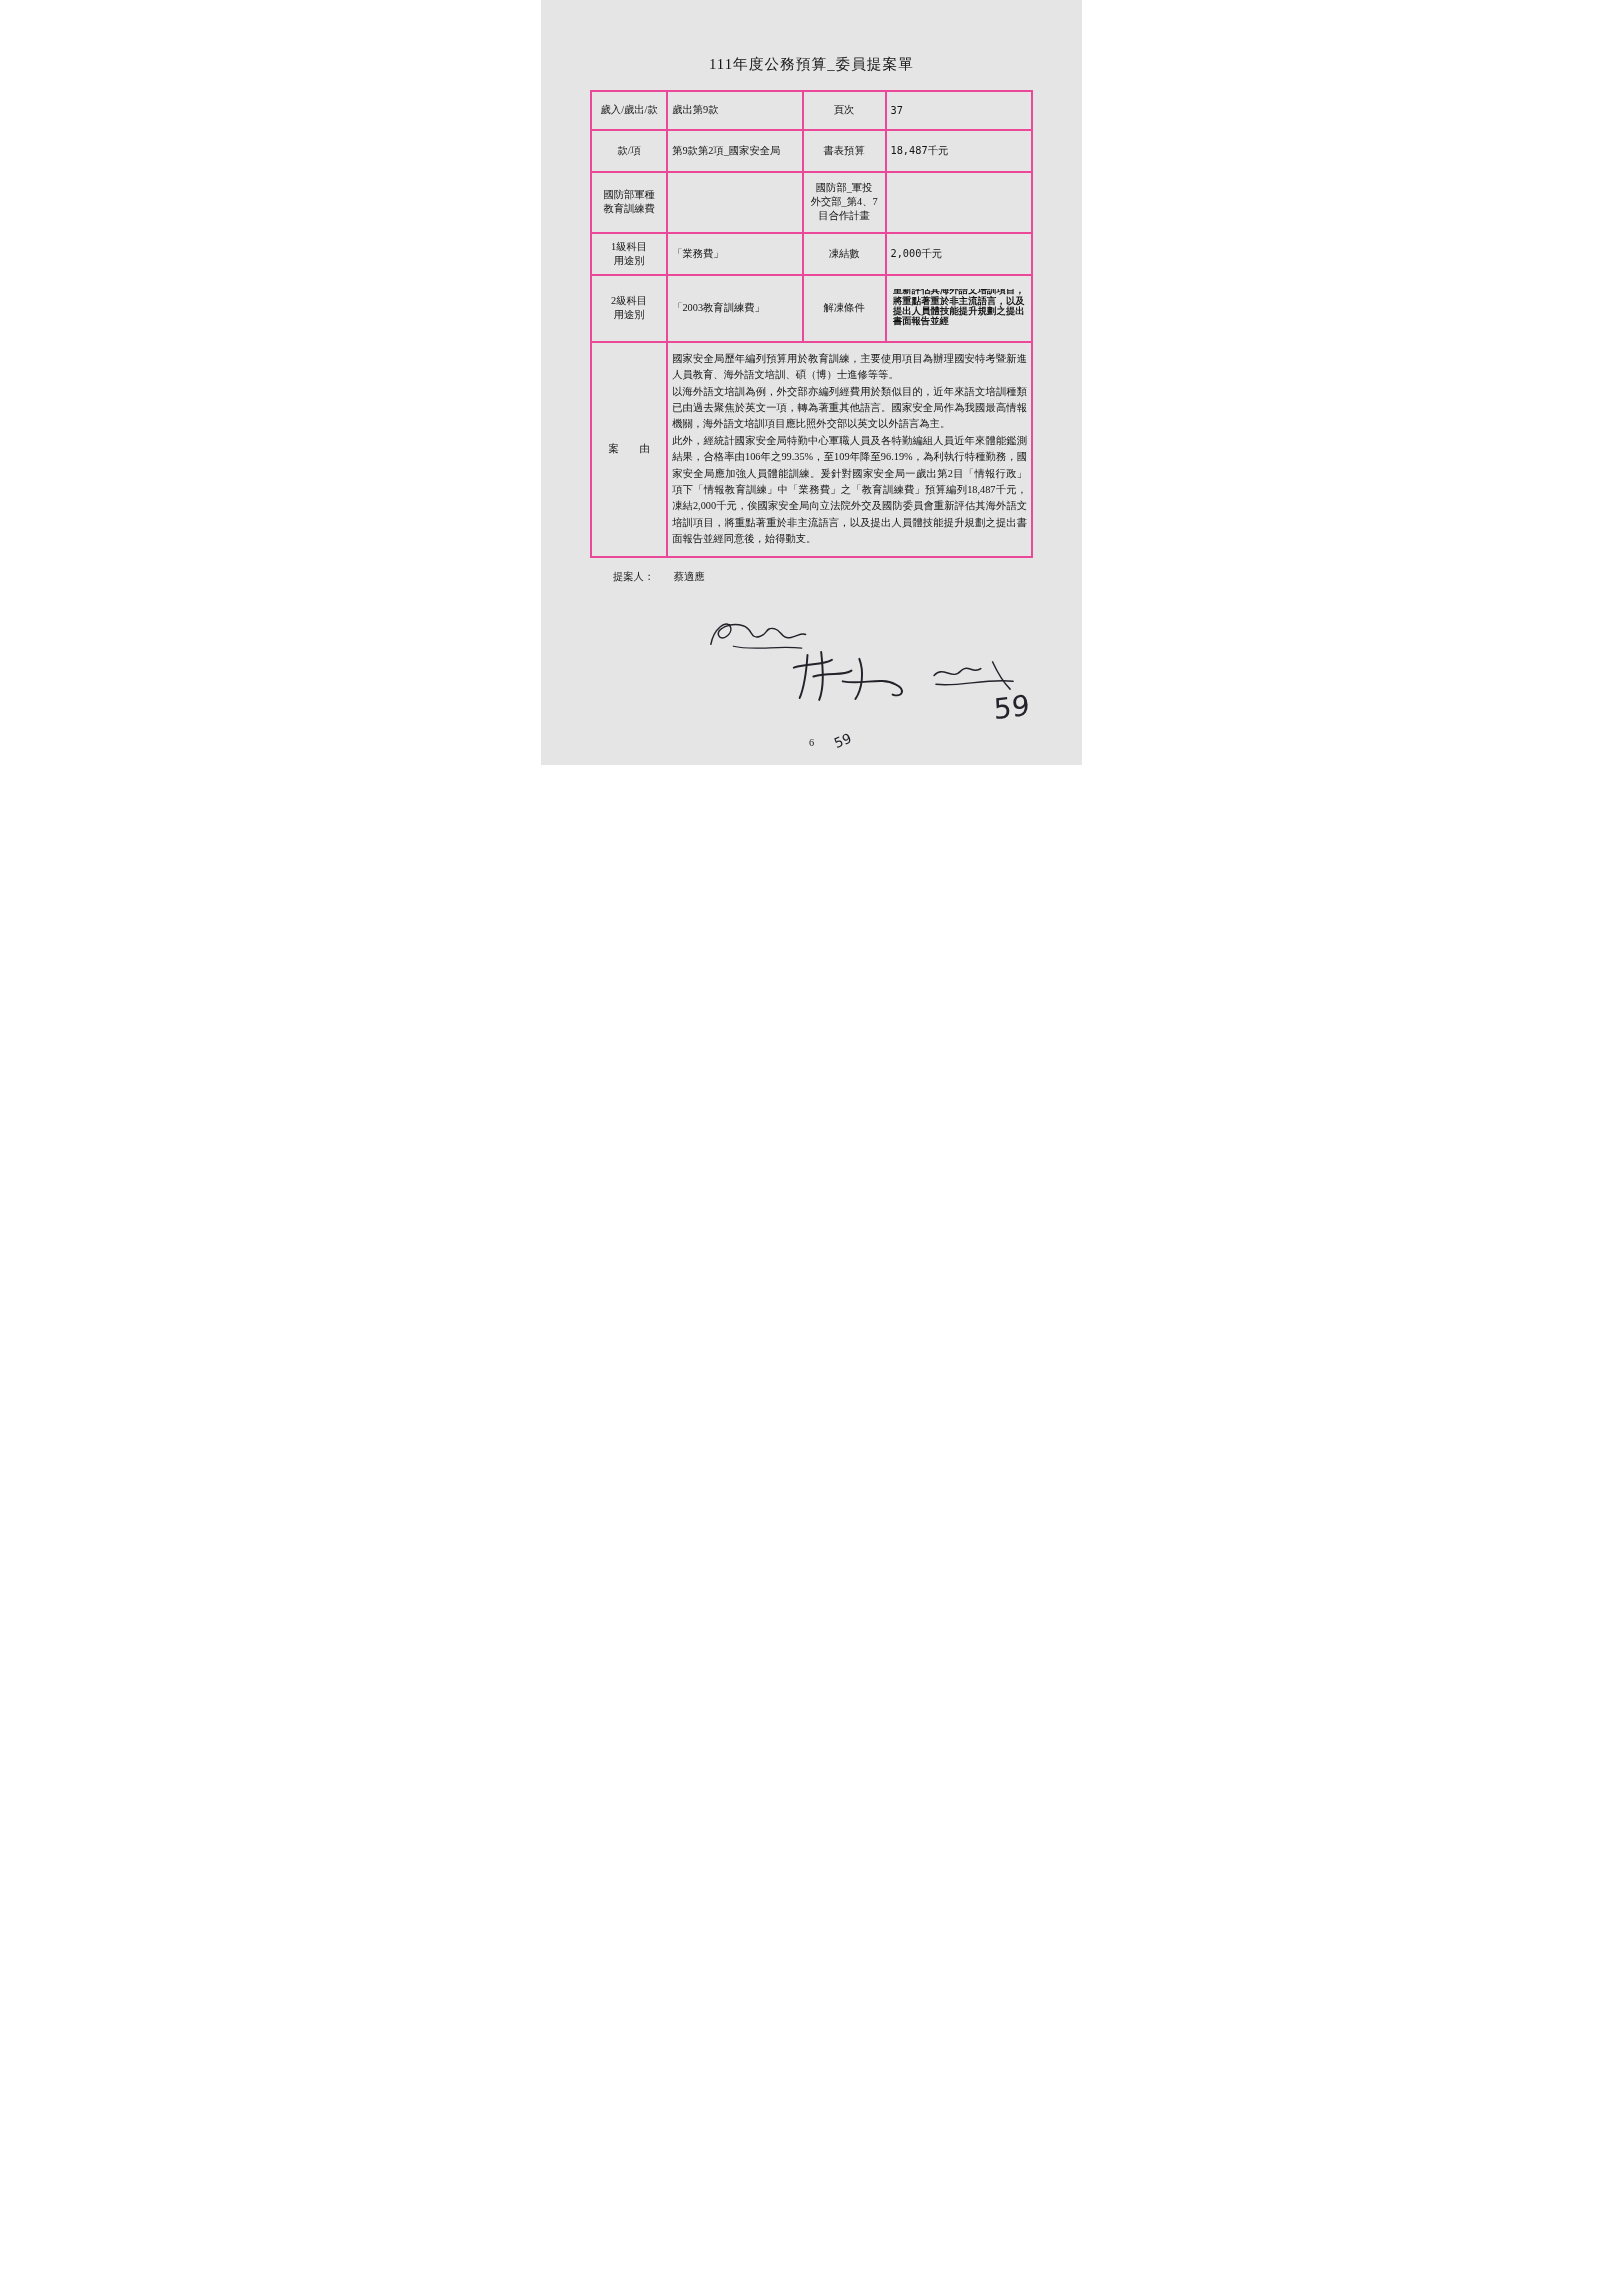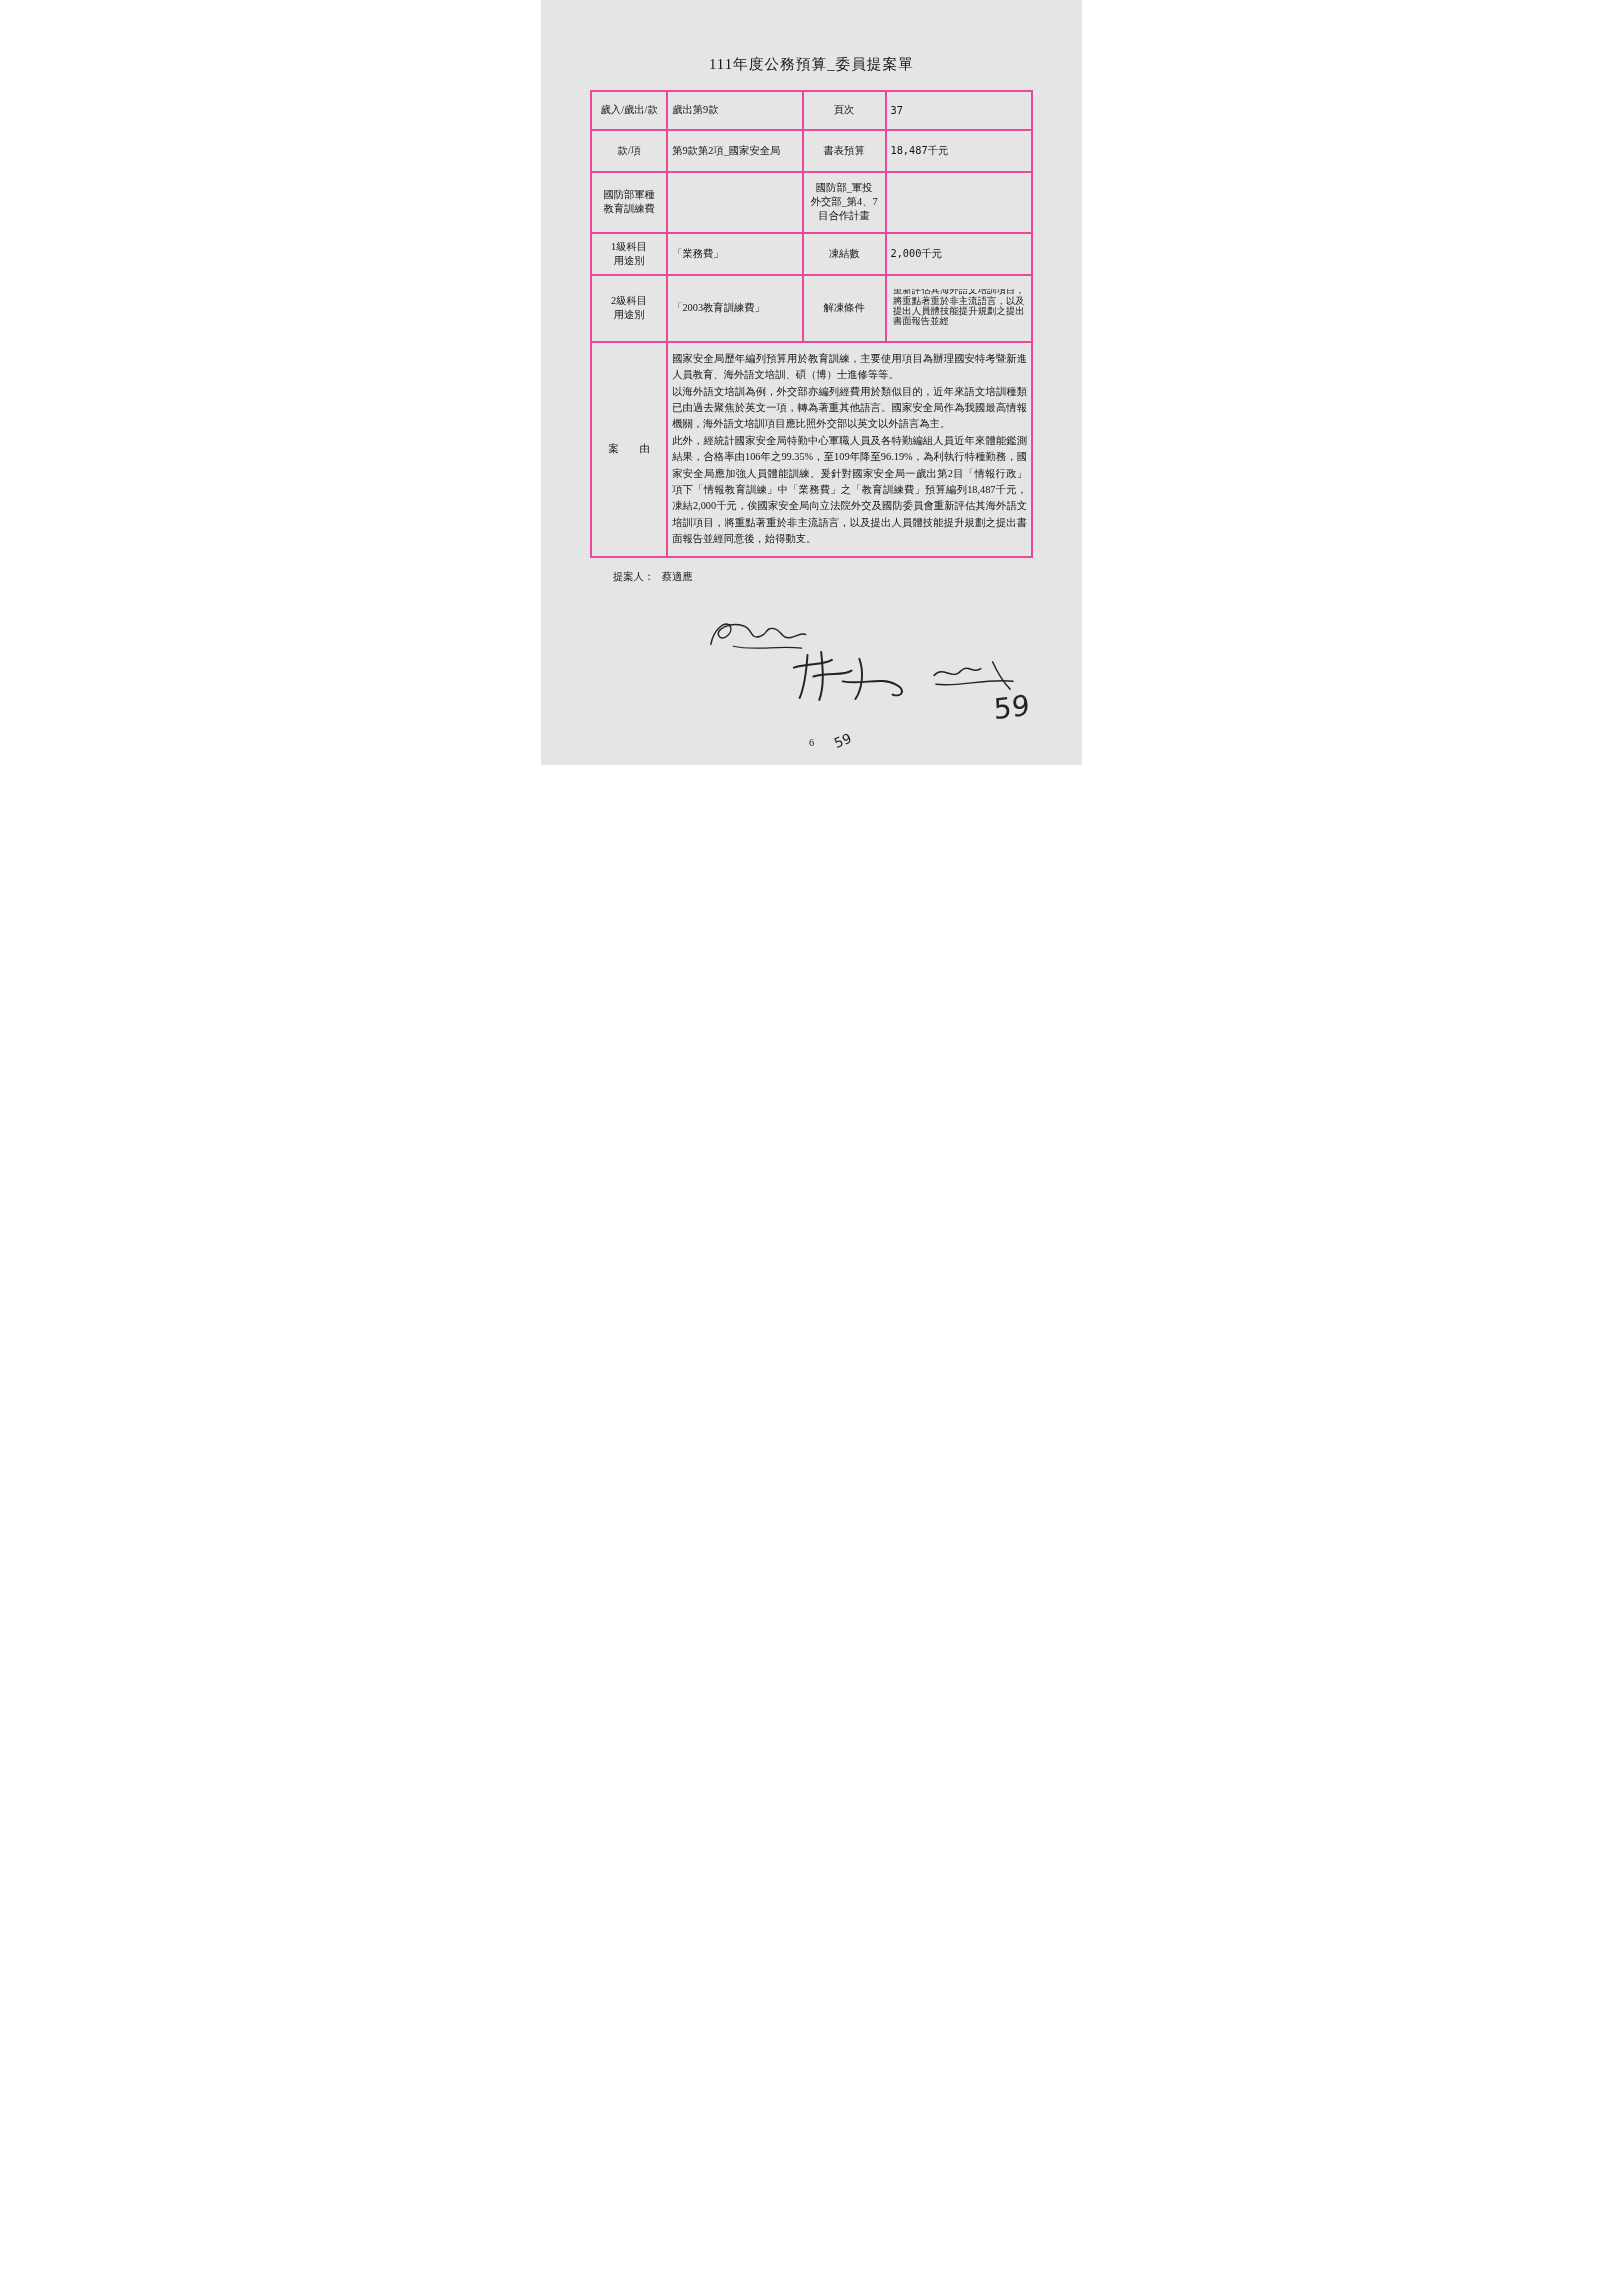--- a/index.html
+++ b/index.html
@@ -44,42 +44,42 @@
   td.val { text-align: left; white-space: pre-line; }
   tr.r1 td { height: 39px; }
   tr.r2 td { height: 42px; }
   tr.r3 td { height: 61px; }
   tr.r4 td { height: 43px; }
   tr.r5 td { height: 43px; }
   tr.r6 td { height: 42px; }
   tr.r7 td { height: 40px; }
   tr.r8 td { height: 215px; }
   td.mono { font-family: "DejaVu Sans Mono", "Liberation Mono", monospace; font-size: 9.8px; }
-  td.thaw { padding: 0; vertical-align: top; }
+  td.thaw { padding: 0; vertical-align: top; font-weight: bold; }
   td.thaw .clip { height: 39px; overflow: hidden; }
   td.thaw .txt {
     font-size: 9.3px;
     line-height: 10.3px;
     margin-top: -3.4px;
     padding: 0 2.5px;
     text-align: justify;
     white-space: normal;
   }
   td.case-cell { vertical-align: top; padding: 2.5px 4.9px 2.5px 4.9px; }
   .case-text {
     font-size: 10.3px;
     line-height: 16.4px;
     text-align: justify;
     white-space: pre-line;
   }
   .proposer {
     margin: 12.8px 0 0 72px;
     font-size: 10.3px;
   }
-  .proposer .name { display: inline-block; margin-left: 5px; }
+  .proposer .name { display: inline-block; margin-left: 17px; }
   .page-number {
     position: absolute;
     bottom: 16.7px;
     left: 0;
     width: 100%;
     text-align: center;
     font-size: 10.3px;
   }
   .sig { position: absolute; pointer-events: none; }
   .sig path {

